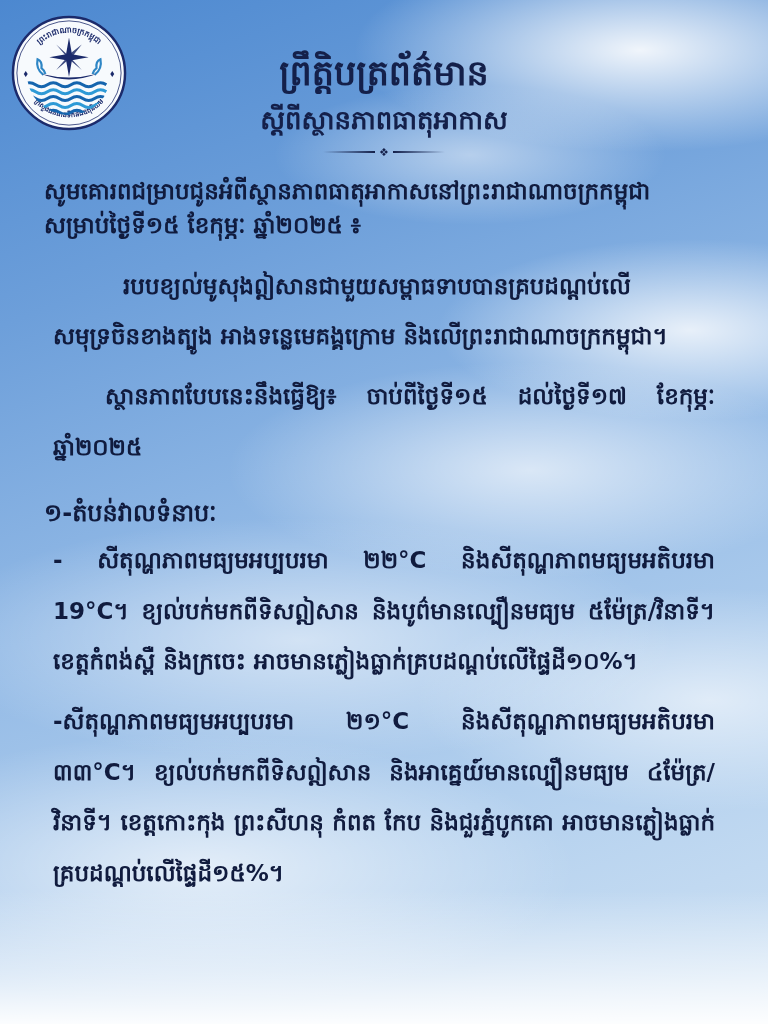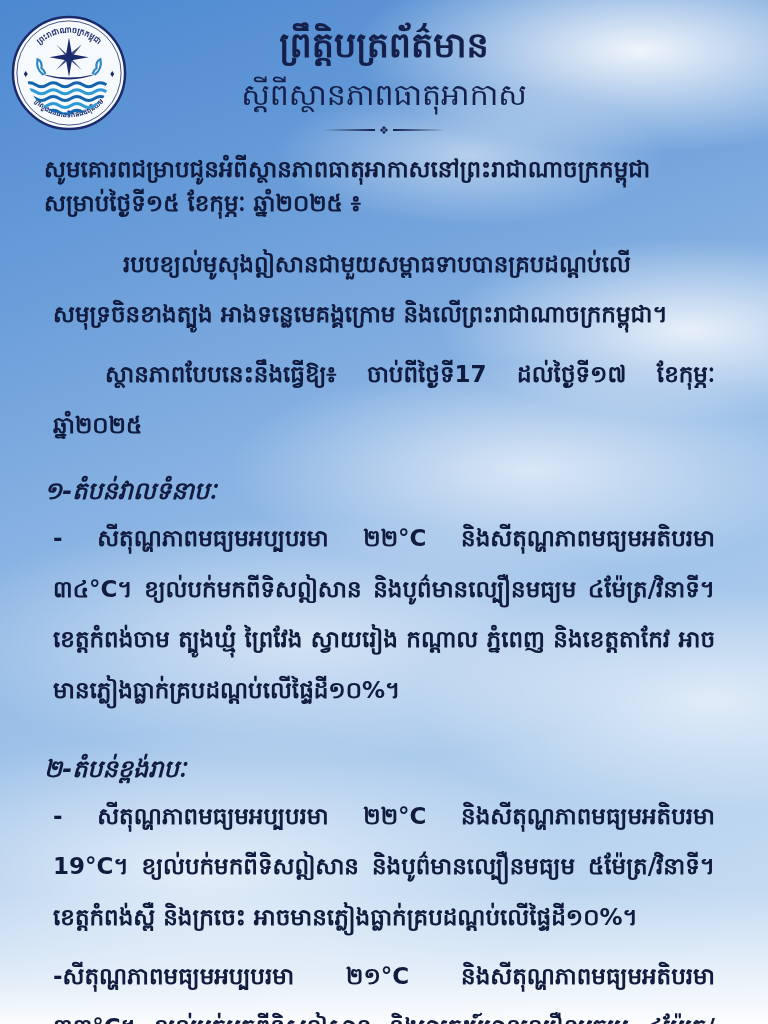--- a/index.html
+++ b/index.html
@@ -13,36 +13,36 @@
       radial-gradient(ellipse 420px 150px at 640px 50px,  rgba(255,255,255,0.90), rgba(255,255,255,0) 68%),
       radial-gradient(ellipse 280px 100px at 470px 155px, rgba(255,255,255,0.50), rgba(255,255,255,0) 70%),
       radial-gradient(ellipse 360px 130px at 690px 330px, rgba(255,255,255,0.80), rgba(255,255,255,0) 70%),
       radial-gradient(ellipse 420px 150px at 530px 470px, rgba(255,255,255,0.65), rgba(255,255,255,0) 72%),
       radial-gradient(ellipse 520px 170px at 300px 640px, rgba(255,255,255,0.55), rgba(255,255,255,0) 72%),
       radial-gradient(ellipse 420px 160px at 710px 700px, rgba(255,255,255,0.60), rgba(255,255,255,0) 70%),
       radial-gradient(ellipse 520px 190px at 200px 870px, rgba(255,255,255,0.65), rgba(255,255,255,0) 72%),
       linear-gradient(160deg,#4c88d0 0%,#6d9fda 25%,#93bae6 50%,#b3d0ee 75%,#cfe2f4 100%);
   }
   .logo{position:absolute;left:10px;top:14px;width:118px;height:118px;}
-  .header{padding-top:24px;text-align:center;color:#14204a;}
+  .header{padding-top:24px;text-align:center;color:#14204a;margin-top:28px;}
   .title{font-size:35px;font-weight:bold;line-height:1.25;}
-  .subtitle{font-size:30px;font-weight:normal;margin-top:8px;}
+  .subtitle{font-size:26px;font-weight:bold;margin-top:8px;}
   .divider{display:flex;align-items:center;justify-content:center;margin-top:5px;color:#14204a;}
   .divider .bar{width:52px;height:2px;background:linear-gradient(to right,rgba(20,32,74,0),#14204a);}
   .divider .bar.rev{background:linear-gradient(to left,rgba(20,32,74,0),#14204a);}
   .divider .gem{font-size:11px;padding:0 4px;line-height:1;}
   .content{padding:0 44px;color:#101b3e;font-weight:bold;font-size:23px;}
   .center{text-align:left;}
   .intro-1{margin-top:16px;line-height:1.5;}
   .intro-2{line-height:1.5;}
   p{margin:9px;}
   .para{line-height:2.2;text-align:justify;}
   .p1{margin-top:18px;text-indent:70px;}
   .p2{margin-top:4px;text-indent:52px;}
-  .sec-head{margin-top:26px;font-size:24px;font-style:italic;}
+  .sec-head{margin-top:26px;font-size:24px;}
   .sec2 .sec-head{margin-top:38px;}
   .sec3 .sec-head{margin-top:34px;}
   .sec-body{margin-top:2px;}
 </style>
 </head>
 <body>
 
 <div class="page">
 
   <svg class="logo" viewBox="0 0 120 120">
@@ -96,29 +96,27 @@
       <span class="bar rev"></span>
     </div>
   </div>
 
   <div class="content">
 
     <div class="center intro-1">សូមគោរពជម្រាបជូនអំពីស្ថានភាពធាតុអាកាសនៅព្រះរាជាណាចក្រកម្ពុជា</div>
     <div class="center intro-2">សម្រាប់ថ្ងៃទី១៥ ខែកុម្ភៈ ឆ្នាំ២០២៥ ៖</div>
 
     <p class="para p1">របបខ្យល់មូសុងឦសានជាមួយសម្ពាធទាបបានគ្របដណ្តប់លើសមុទ្រចិនខាងត្បូង អាងទន្លេមេគង្គក្រោម និងលើព្រះរាជាណាចក្រកម្ពុជា។</p>
-    <p class="para p2">ស្ថានភាពបែបនេះនឹងធ្វើឱ្យ៖ ចាប់ពីថ្ងៃទី17 ដល់ថ្ងៃទី១៧ ខែកុម្ភៈ ឆ្នាំ២០២៥</p>
+    <p class="para p2">ស្ថានភាពបែបនេះនឹងធ្វើឱ្យ៖ ចាប់ពីថ្ងៃទី១៥ ដល់ថ្ងៃទី១៧ ខែកុម្ភៈ ឆ្នាំ២០២៥</p>
 
     <div class="sec sec1">
       <div class="sec-head">១-តំបន់វាលទំនាបៈ</div>
-      <p class="para sec-body">- សីតុណ្ហភាពមធ្យមអប្បបរមា ២២°C និងសីតុណ្ហភាពមធ្យមអតិបរមា ៣៤°C។ ខ្យល់បក់មកពីទិសឦសាន និងបូព៌មានល្បឿនមធ្យម ៤ម៉ែត្រ/វិនាទី។ ខេត្តកំពង់ចាម ត្បូងឃ្មុំ ព្រៃវែង ស្វាយរៀង កណ្តាល ភ្នំពេញ និងខេត្តតាកែវ អាចមានភ្លៀងធ្លាក់គ្របដណ្តប់លើផ្ទៃដី១០%។</p>
     </div>
 
     <div class="sec sec2">
-      <div class="sec-head">២-តំបន់ខ្ពង់រាបៈ</div>
       <p class="para sec-body">- សីតុណ្ហភាពមធ្យមអប្បបរមា ២២°C និងសីតុណ្ហភាពមធ្យមអតិបរមា 19°C។ ខ្យល់បក់មកពីទិសឦសាន និងបូព៌មានល្បឿនមធ្យម ៥ម៉ែត្រ/វិនាទី។ ខេត្តកំពង់ស្ពឺ និងក្រចេះ អាចមានភ្លៀងធ្លាក់គ្របដណ្តប់លើផ្ទៃដី១០%។</p>
     </div>
 
     <div class="sec sec3">
       <p class="para sec-body">-សីតុណ្ហភាពមធ្យមអប្បបរមា ២១°C និងសីតុណ្ហភាពមធ្យមអតិបរមា ៣៣°C។ ខ្យល់បក់មកពីទិសឦសាន និងអាគ្នេយ៍មានល្បឿនមធ្យម ៤ម៉ែត្រ/វិនាទី។ ខេត្តកោះកុង ព្រះសីហនុ កំពត កែប និងជួរភ្នំបូកគោ អាចមានភ្លៀងធ្លាក់គ្របដណ្តប់លើផ្ទៃដី១៥%។</p>
 
     </div>
 
   </div>
 </div>

